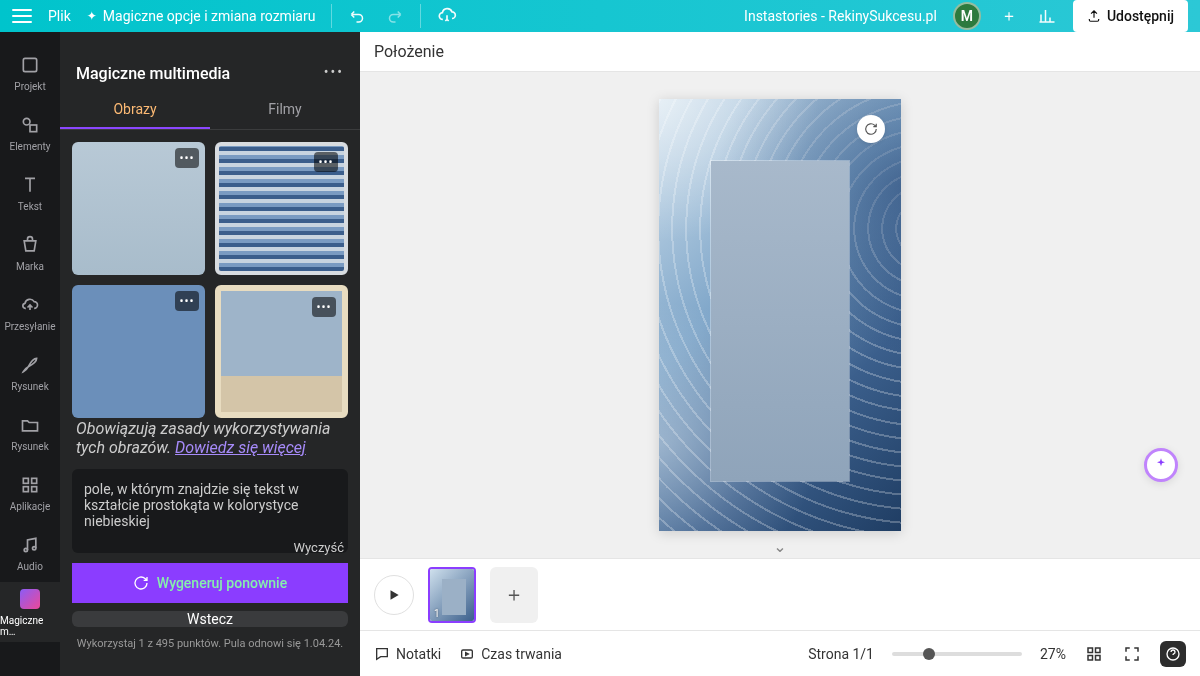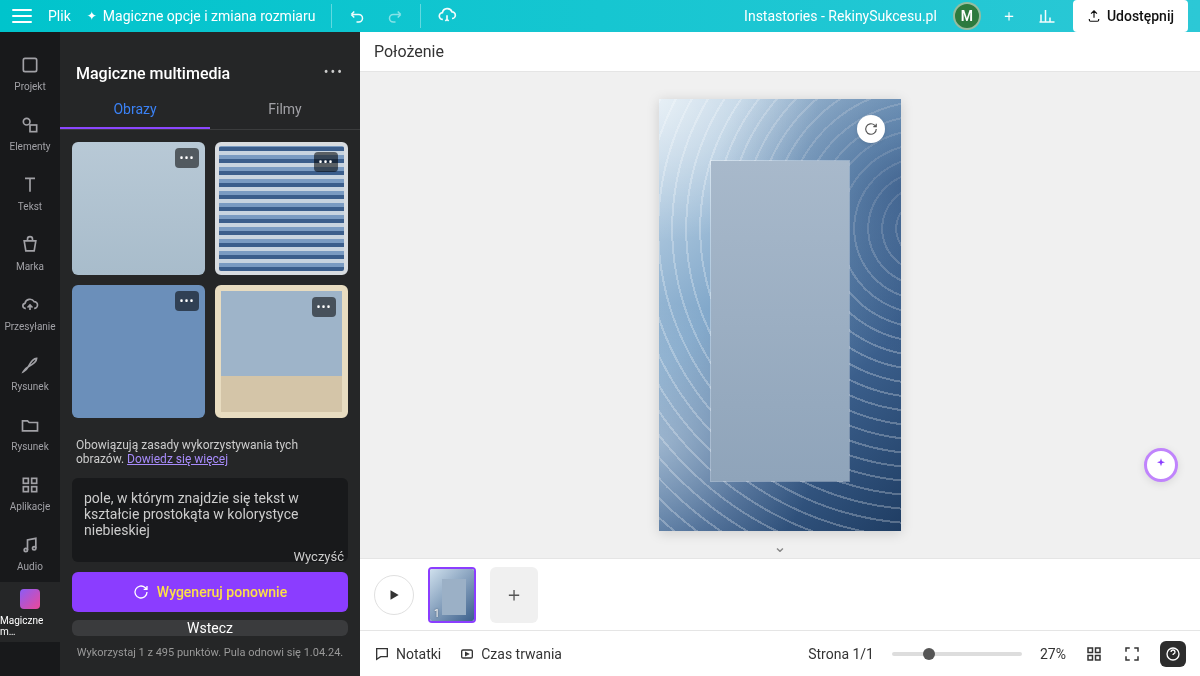--- a/index.html
+++ b/index.html
@@ -22,33 +22,33 @@
 .nav-item.active { color: #fff; }
 .nav-item.magic-active { background: #252627; }
 .nav-icon { width: 24px; height: 24px; display: flex; align-items: center; justify-content: center; font-size: 18px; }
 .magic-icon-box { width: 20px; height: 20px; background: linear-gradient(135deg, #8b5cf6, #ec4899); border-radius: 4px; }
 .panel { width: 300px; background: #252627; color: #fff; display: flex; flex-direction: column; position: relative; }
 .panel-header { display: flex; align-items: flex-start; justify-content: space-between; padding: 32px 16px 8px; }
 .panel-title { font-size: 16px; font-weight: 500; }
 .panel-more { cursor: pointer; color: #ccc; letter-spacing: 2px; font-size: 14px; }
 .tabs { display: flex; border-bottom: 1px solid rgba(255,255,255,0.1); }
 .tab { flex: 1; text-align: center; padding: 10px 0; font-size: 14px; color: #a1a1a6; cursor: pointer; }
-.tab.active { color: #3b82f6; border-bottom: 2px solid #8b47ff; }
+.tab.active { color: #fdba74; border-bottom: 2px solid #8b47ff; }
 .images-grid { padding: 12px 12px 0; display: grid; grid-template-columns: 1fr 1fr; gap: 10px; }
 .thumb { position: relative; aspect-ratio: 1; border-radius: 6px; overflow: hidden; cursor: pointer; }
 .thumb-more { position: absolute; top: 6px; right: 6px; width: 24px; height: 20px; background: rgba(0,0,0,0.55); border-radius: 4px; display: flex; align-items: center; justify-content: center; color: #fff; font-size: 12px; letter-spacing: 1px; }
 .t1 { background: linear-gradient(180deg, #b8c9d6 0%, #a8bccb 100%); }
 .t2 { background: repeating-linear-gradient(0deg, #3b5e8c 0px, #3b5e8c 4px, #7a9bc2 4px, #7a9bc2 8px, #c8d4e0 8px, #c8d4e0 12px); border: 4px solid #d8dce0; }
 .t3 { background: #6b8fba; }
 .t4 { background: linear-gradient(180deg, #9eb4c9 0%, #9eb4c9 70%, #d4c5a8 70%, #d4c5a8 100%); border: 6px solid #e8dcc0; }
-.usage-note { padding: 20px 16px 4px; font-size: 12px; color: #ccc; }
+.usage-note { padding: 1px 16px 4px; font-size: 16px; color: #ccc; font-style: italic; }
 .usage-link { color: #a78bfa; text-decoration: underline; cursor: pointer; }
 .prompt-box { margin: 8px 12px 0; background: #18191b; border-radius: 6px; padding: 12px; font-size: 14px; color: #ccc; height: 84px; position: relative; }
 .clear-btn { position: absolute; bottom: -2px; right: 4px; font-size: 13px; color: #ccc; cursor: pointer; }
-.generate-btn { margin: 10px 12px 0; background: #8b3dff; color: #fde047; padding: 12px; border-radius: 6px; font-size: 14px; font-weight: 500; text-align: center; cursor: pointer; display: flex; align-items: center; justify-content: center; gap: 8px; }
+.generate-btn { margin: 10px 12px 0; background: #8b3dff; color: #86efac; padding: 12px; border-radius: 0; font-size: 14px; font-weight: 500; text-align: center; cursor: pointer; display: flex; align-items: center; justify-content: center; gap: 8px; }
 .back-btn { margin: 8px 12px 0; background: #3a3b3d; color: #fff; border-radius: 6px; font-size: 14px; text-align: center; cursor: pointer; }
 .credits { padding: 10px 12px; font-size: 11px; color: #999; text-align: center; }
 .panel-collapse { position: absolute; right: -12px; top: 50%; transform: translateY(-50%); width: 14px; height: 60px; background: #252627; border-radius: 0 6px 6px 0; display: flex; align-items: center; justify-content: center; color: #888; cursor: pointer; font-size: 10px; }
 .canvas-area { flex: 1; background: #f0f0f0; display: flex; flex-direction: column; position: relative; }
 .canvas-toolbar { height: 40px; background: #fff; border-bottom: 1px solid #e5e5e5; display: flex; align-items: center; padding: 0 14px; font-size: 16px; color: #333; }
 .canvas-viewport { flex: 1; display: flex; align-items: center; justify-content: center; position: relative; overflow: hidden; }
 .artboard { width: 242px; height: 432px; background: #6699c2; position: relative; box-shadow: 0 2px 12px rgba(0,0,0,0.15); overflow: hidden; }
 .wave-bg { position: absolute; inset: 0; background:
   radial-gradient(ellipse 120% 60% at 0% 0%, rgba(255,255,255,0.5), transparent 55%),
   radial-gradient(ellipse 140% 70% at 100% 20%, rgba(20,50,100,0.45), transparent 55%),

